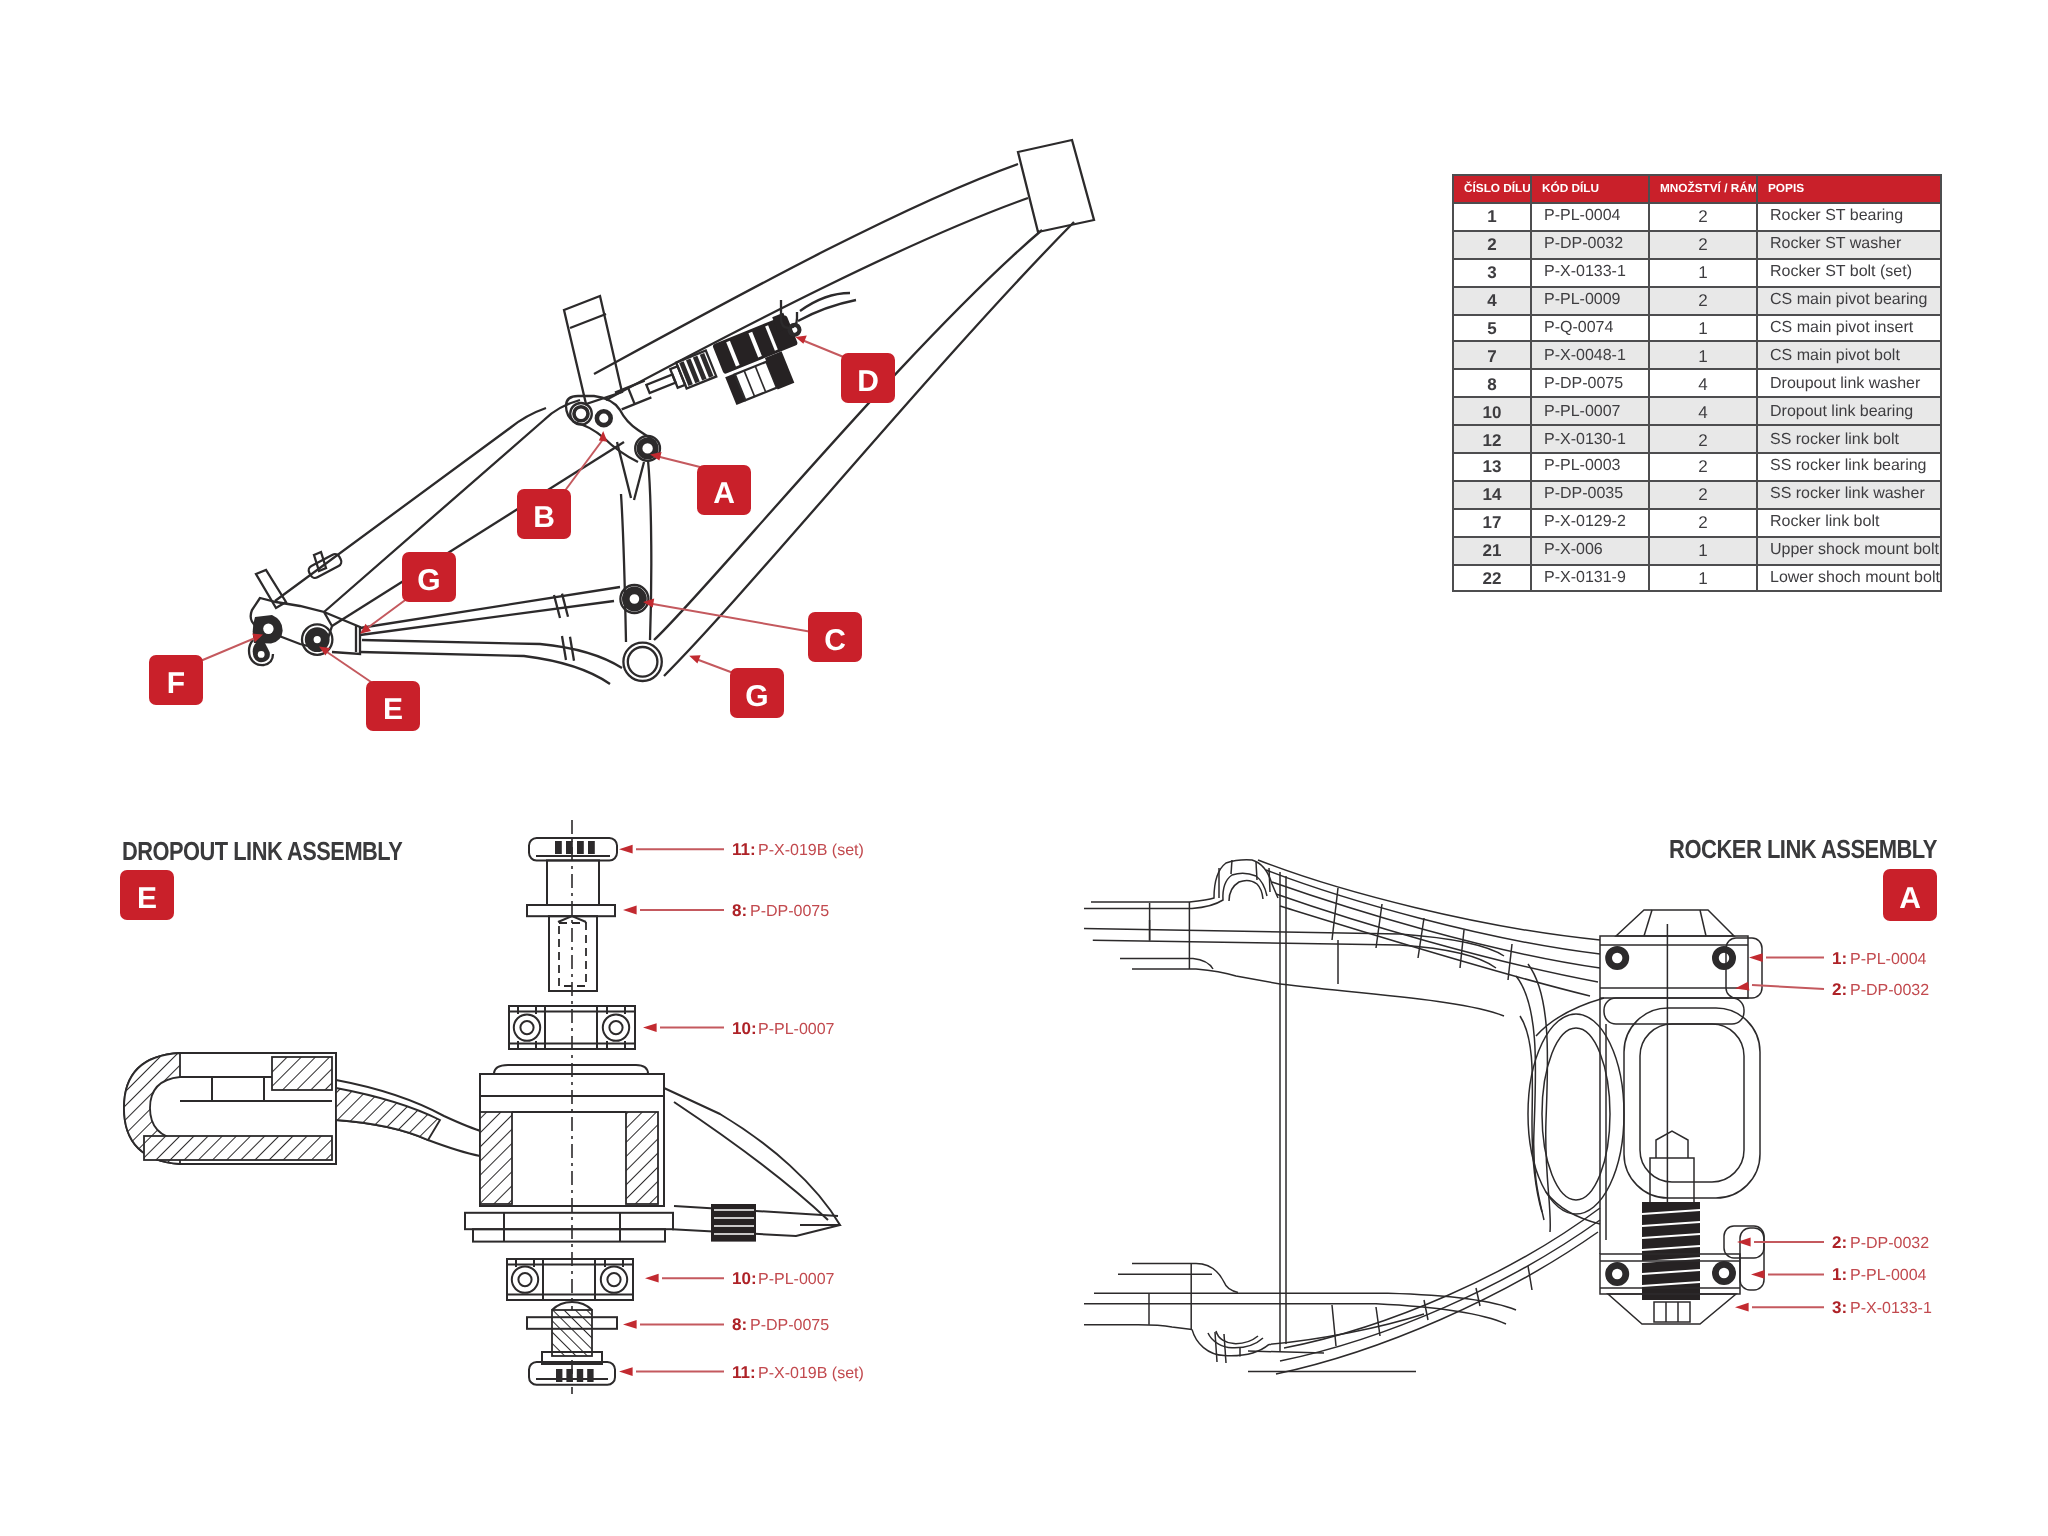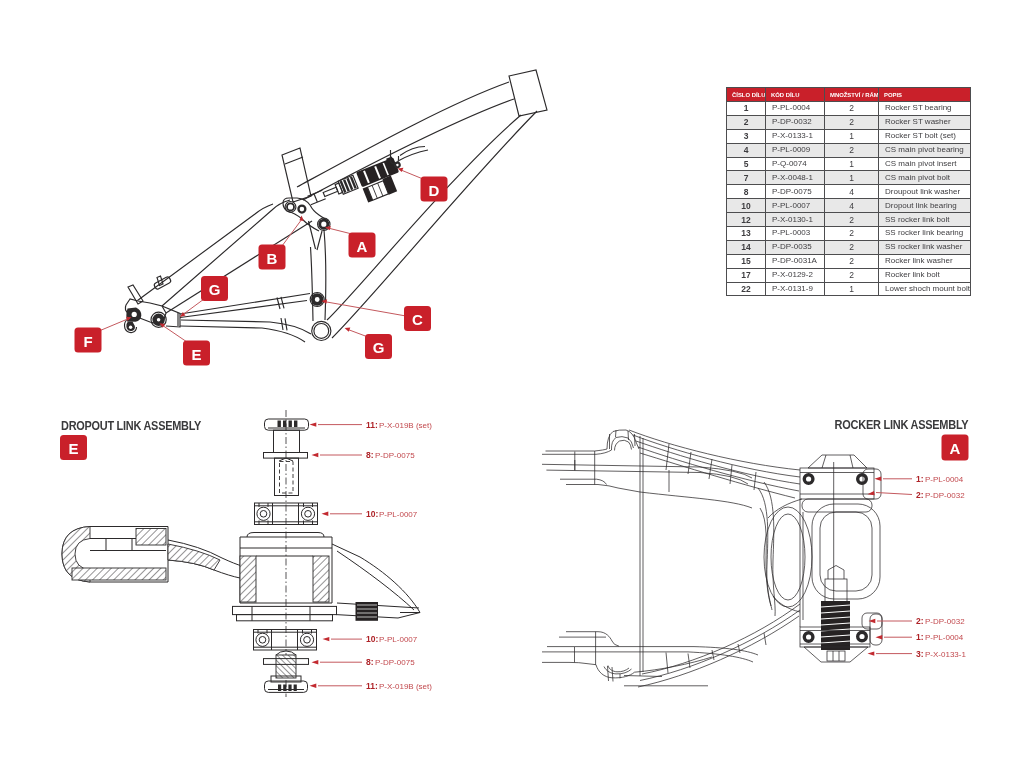--- a/index.html
+++ b/index.html
@@ -99,30 +99,30 @@
         <td class="n" style="font-weight:normal">2</td>
         <td>SS rocker link bearing</td>
       </tr>
   <tr class="g">
         <td class="n">14</td>
         <td>P-DP-0035</td>
         <td class="n" style="font-weight:normal">2</td>
         <td>SS rocker link washer</td>
       </tr>
   <tr>
-        <td class="n">15</td>
-        <td>P-DP-0031A</td>
-        <td class="n" style="font-weight:normal">2</td>
-        <td>Rocker link washer</td>
-      </tr>
-  <tr>
         <td class="n">17</td>
         <td>P-X-0129-2</td>
         <td class="n" style="font-weight:normal">2</td>
         <td>Rocker link bolt</td>
+      </tr>
+  <tr class="g">
+        <td class="n">21</td>
+        <td>P-X-006</td>
+        <td class="n" style="font-weight:normal">1</td>
+        <td>Upper shock mount bolt</td>
       </tr>
   <tr>
         <td class="n">22</td>
         <td>P-X-0131-9</td>
         <td class="n" style="font-weight:normal">1</td>
         <td>Lower shoch mount bolt</td>
       </tr>
 </tbody>
   </table>
 

